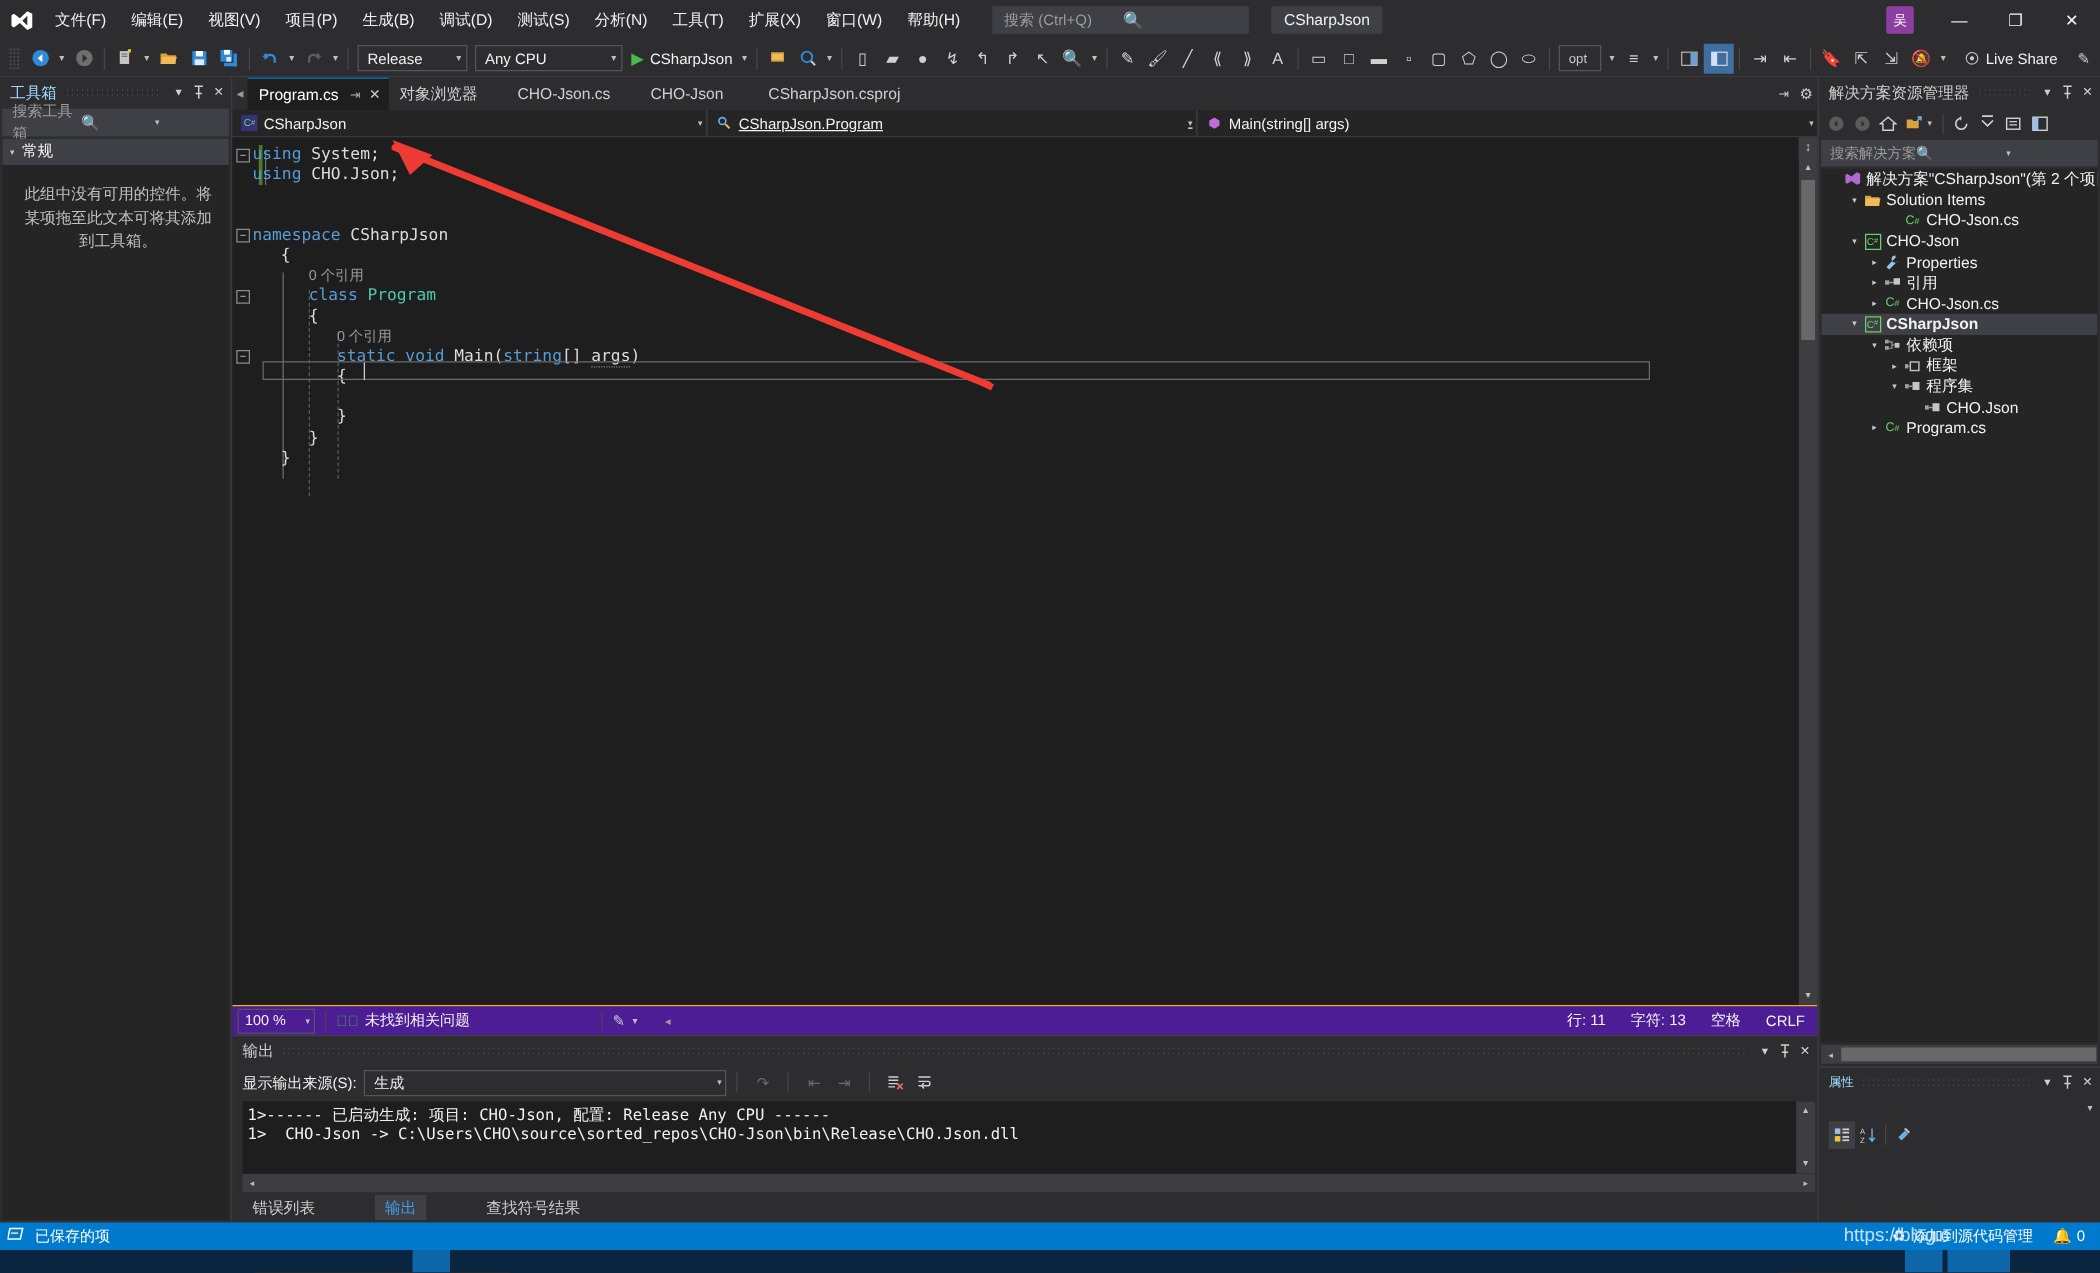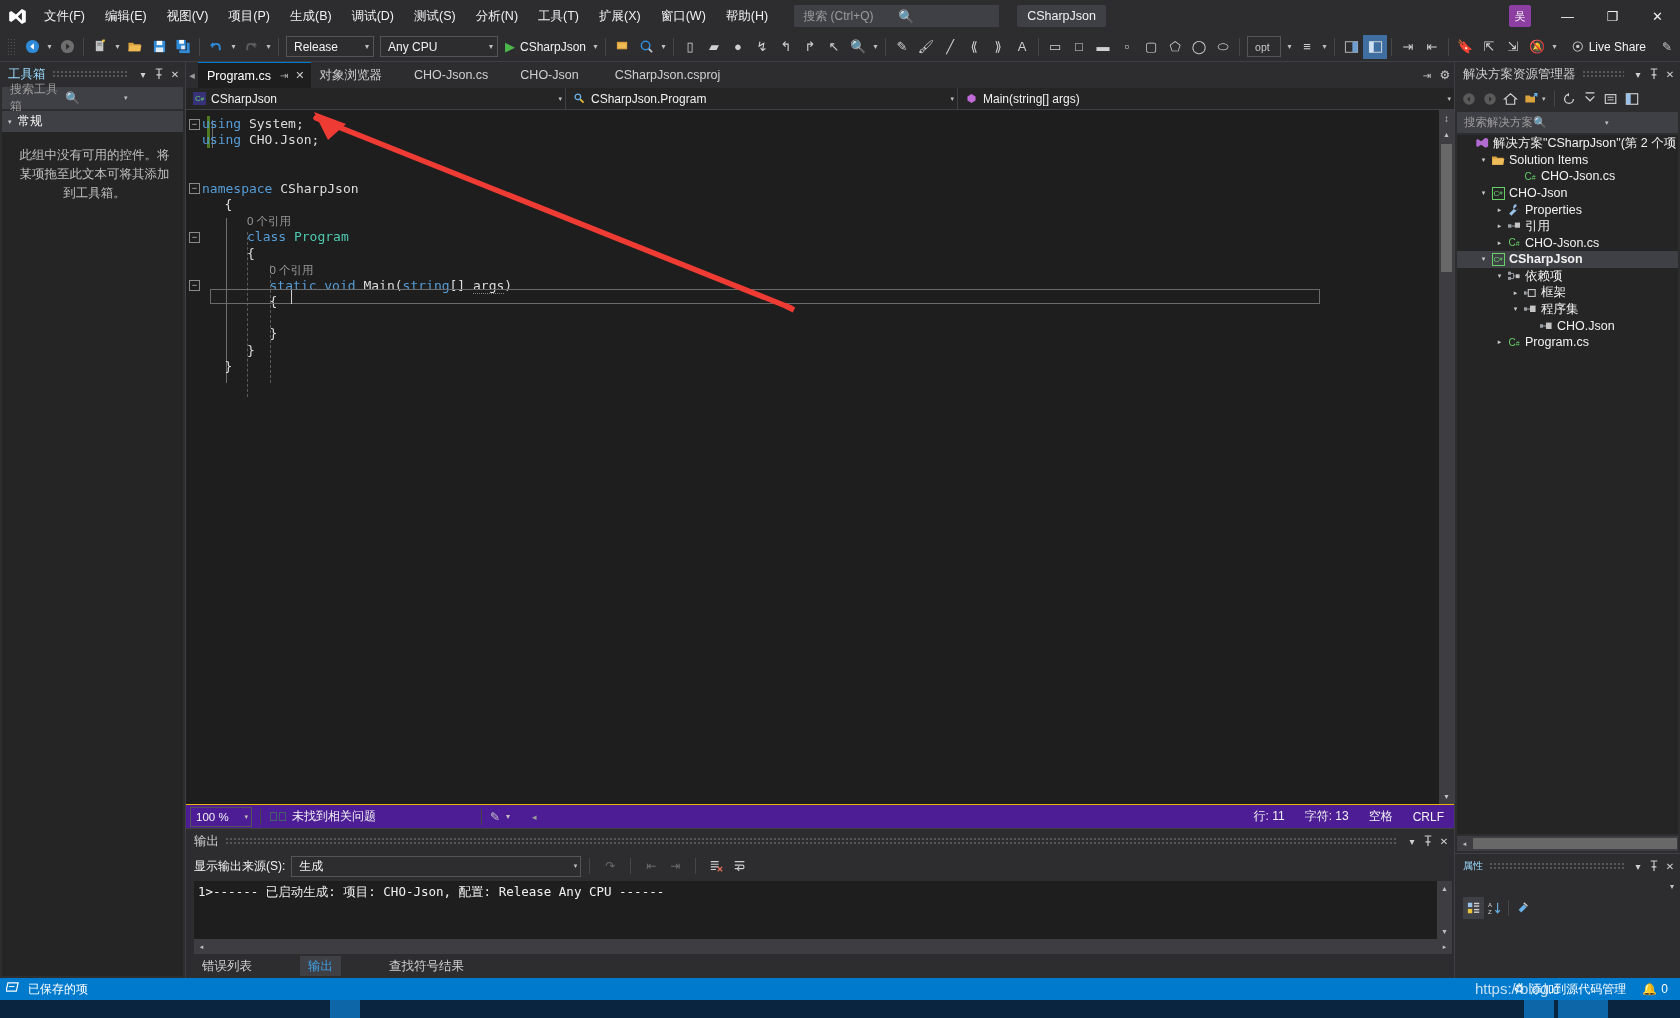--- a/index.html
+++ b/index.html
@@ -120,21 +120,21 @@
     color: #c9c9c9; font-size: 9px; }
 
   .navbar { height: 22px; background: #252526; display: flex; align-items: stretch; flex: none;
     border-bottom: 1px solid #3f3f46; }
   .navcell { display: flex; align-items: center; padding: 0 3px 0 7px; font-size: 12px;
     color: #f1f1f1; border-right: 1px solid #3f3f46; }
   .navcell .ni { margin-right: 5px; display: flex; align-items: center; }
   .navcell .nv { white-space: nowrap; }
   .navcell .na { margin-left: auto; padding-left: 10px; color: #c0c0c0; font-size: 7px; }
   .nav-a { width: 380px; }
-  .nav-b { width: 392px; }
+  .nav-b { width: 392px; text-decoration: underline; }
   .nav-c { flex: 1; border-right: none; }
   .cs-ico { width: 13px; height: 13px; background: #373277; color: #67d167; font-size: 8px;
     display: flex; align-items: center; justify-content: center; font-family: "Liberation Sans", sans-serif; }
 
   .editor-wrap { flex: 1; display: flex; min-height: 0; background: #1e1e1e; position: relative; }
   .editor { flex: 1; position: relative; overflow: hidden; background: #1e1e1e;
     font-family: "DejaVu Sans Mono", monospace; font-size: 13px; }
   .code { position: absolute; left: 0; top: 6px; white-space: pre; line-height: 16.2px; }
   .ln { display: flex; height: 16.2px; align-items: center; }
   .gutter-marker { width: 16px; flex: none; display: flex; align-items: center; justify-content: flex-end;
@@ -619,21 +619,21 @@
               </svg>
           </span>
           <span class="ot-btn">
             <svg width="14" height="14" viewBox="0 0 16 16">
                 <path d="M2 3 H13 M2 7 H11 C13 7 13 11 11 11 H6 M2 11 H5" stroke="#d0d0d0" stroke-width="1.3" fill="none"></path>
                 <path d="M7 8.5 L5 11 L7 13.5" stroke="#d0d0d0" stroke-width="1.3" fill="none"></path>
               </svg>
           </span>
         </div>
         <div class="out-body">
-          <div class="out-text"><div>1&gt;------ 已启动生成: 项目: CHO-Json, 配置: Release Any CPU ------</div></div>
+          <div class="out-text"><div>1&gt;------ 已启动生成: 项目: CHO-Json, 配置: Release Any CPU ------</div><div>1&gt;  CHO-Json -&gt; C:\Users\CHO\source\sorted_repos\CHO-Json\bin\Release\CHO.Json.dll</div></div>
           <div class="out-sc">
             <div class="sc-up">▲</div>
             <div class="sc-track"></div>
             <div class="sc-dn">▼</div>
           </div>
         </div>
         <div class="out-hsc">
           <span class="hsc-l">◂</span>
           <span style="flex:1"></span>
           <span class="hsc-r">▸</span>

